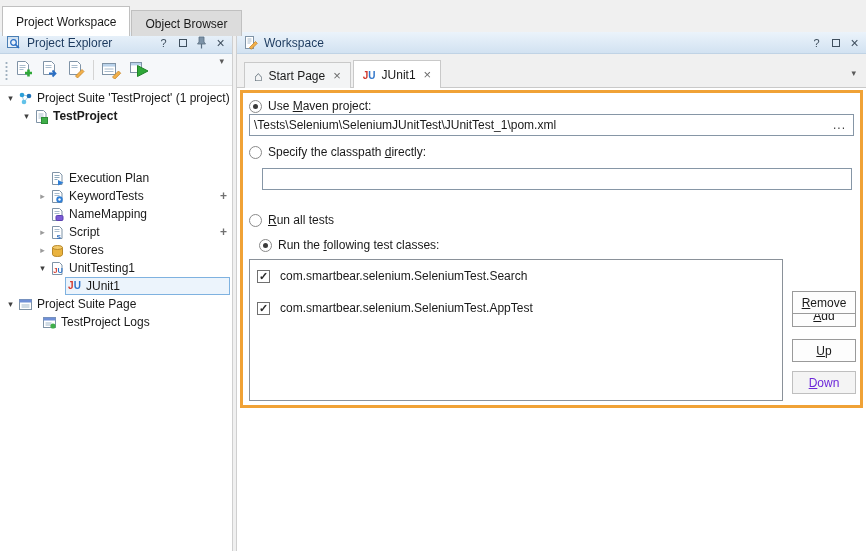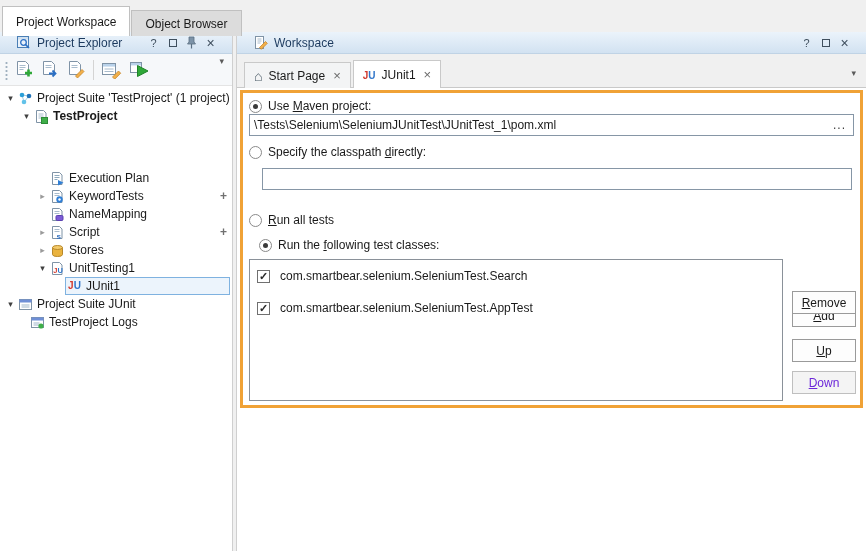--- a/index.html
+++ b/index.html
@@ -9,21 +9,21 @@
   
   .ttabs{position:absolute;left:0;top:0;width:100%;height:36px;display:flex;align-items:flex-end;padding-left:2px}
   .ttabs:after{content:"";position:absolute;left:0;right:0;bottom:0;height:1px;background:#c6c6c6}
   .ttab{position:relative;z-index:1;height:26px;display:flex;align-items:center;padding:0 13px;border:1px solid #c0c0c0;border-bottom:none;background:#dcdcdc;margin-right:1px}
   .ttab.active{height:30px;z-index:3;background:#fff}
 
   
   .panel{position:absolute;display:flex;flex-direction:column;background:#fff}
   .explorer{left:0;top:32px;width:233px;height:519px;border-right:1px solid #cfcfcf}
   .wspanel{left:236px;top:32px;width:630px;height:519px;border-left:1px solid #cfcfcf}
-  .phead{height:22px;flex:0 0 22px;display:flex;align-items:center;gap:5px;padding:0 15px;background:linear-gradient(#ebf3fb,#d2e2f1);border-bottom:1px solid #c0d3e5;color:#1c3a5e}
+  .phead{height:22px;flex:0 0 22px;display:flex;align-items:center;gap:5px;padding:0 5px;background:linear-gradient(#ebf3fb,#d2e2f1);border-bottom:1px solid #c0d3e5;color:#1c3a5e}
   .phbtns{margin-left:auto;display:flex;align-items:center;gap:6px;color:#3f4f5e}
   .phbtn{width:13px;height:14px;display:flex;align-items:center;justify-content:center;font-size:11px}
   .sqbox{width:8px;height:8px;border:1px solid #3f4f5e}
   .xchar{font-size:14px;line-height:10px}
 
   
   .toolbar{height:32px;flex:0 0 32px;display:flex;align-items:center;gap:2px;padding:0 3px;background:#f6f8fa;border-bottom:1px solid #e4e4e4}
   .grip{width:5px;height:20px;margin-right:2px;background-image:radial-gradient(#9fb0bf 1px,transparent 1.3px);background-size:5px 4px;background-position:1px 1px}
   .tbtn{width:24px;height:26px;display:flex;align-items:center;justify-content:center}
   .tbtn.wide{width:26px}
@@ -250,23 +250,23 @@
       </div>
       <div class="trow" style="padding-left: 4px;">
         <span class="exp open">▾</span>
         <span class="ticon">
           <svg width="15" height="15" viewBox="0 0 15 15">
             <rect x="1.5" y="2.5" width="12" height="10" fill="#fff" stroke="#7f93a6"></rect>
             <rect x="1.5" y="2.5" width="12" height="3" fill="#6f8fd6"></rect>
             <path d="M3.5 8 h8 M3.5 10 h8" stroke="#9fb6c9" stroke-width="1"></path>
           </svg>
         </span>
-        <span class="tlabel">Project Suite JUnit</span>
-      </div>
-      <div class="trow" style="padding-left: 16px;">
+        <span class="tlabel">Project Suite Page</span>
+      </div>
+      <div class="trow" style="padding-left: 28px;">
         <span class="exp"></span>
         <span class="ticon">
           <svg width="15" height="15" viewBox="0 0 15 15">
             <rect x="1.5" y="2.5" width="12" height="10" fill="#fff" stroke="#7f93a6"></rect>
             <rect x="1.5" y="2.5" width="12" height="3" fill="#6f8fd6"></rect>
             <path d="M3.5 8 h6 M3.5 10 h6" stroke="#9fb6c9" stroke-width="1"></path>
             <circle cx="11" cy="11" r="2.6" fill="#3fae49"></circle>
           </svg>
         </span>
         <span class="tlabel">TestProject Logs</span>

